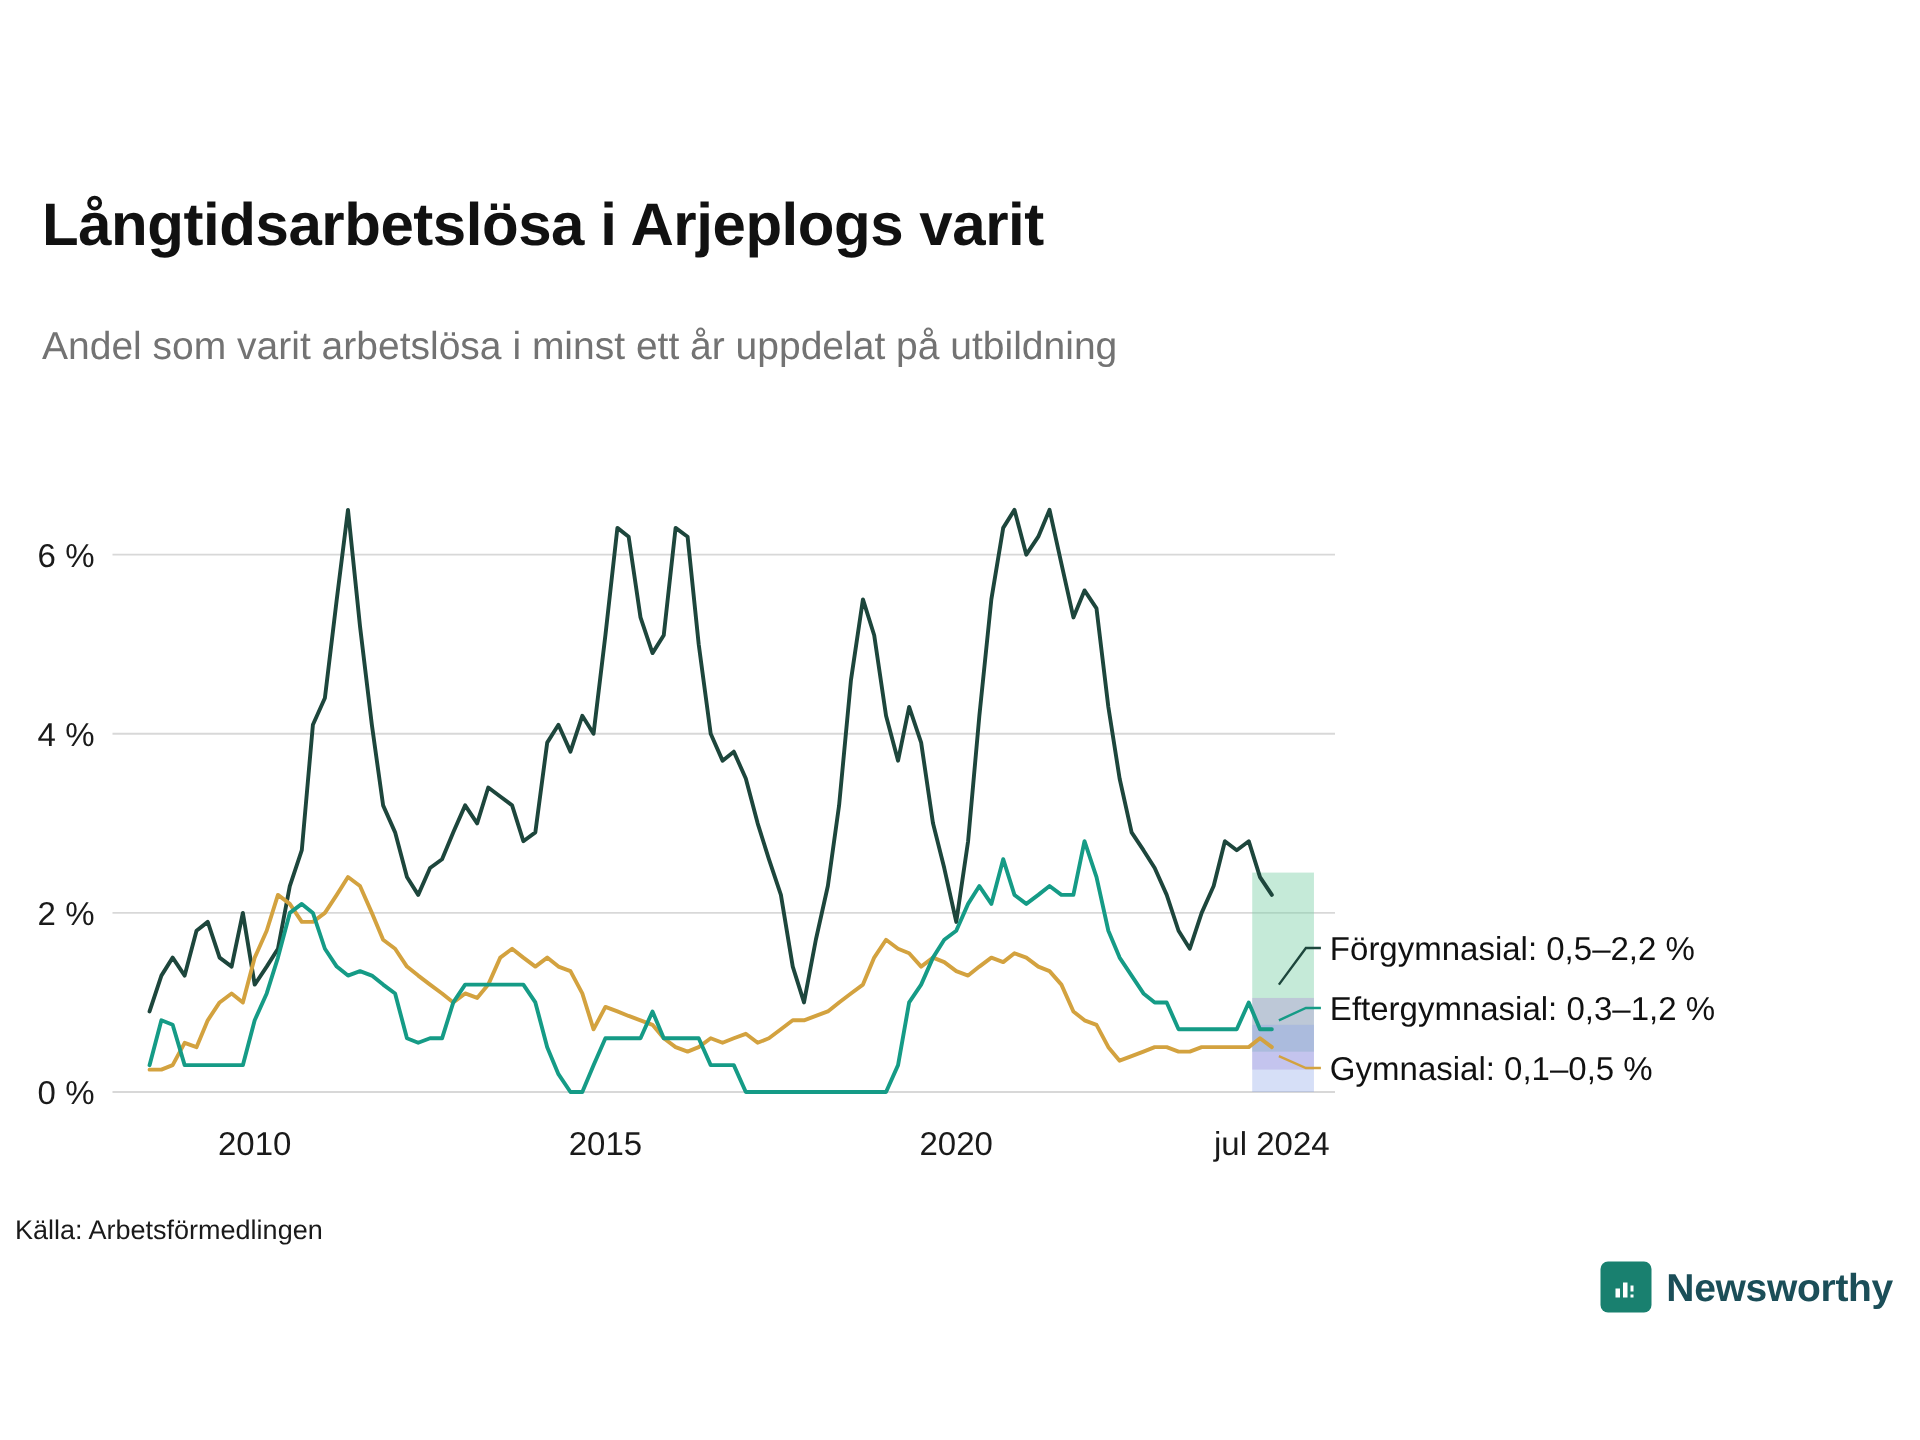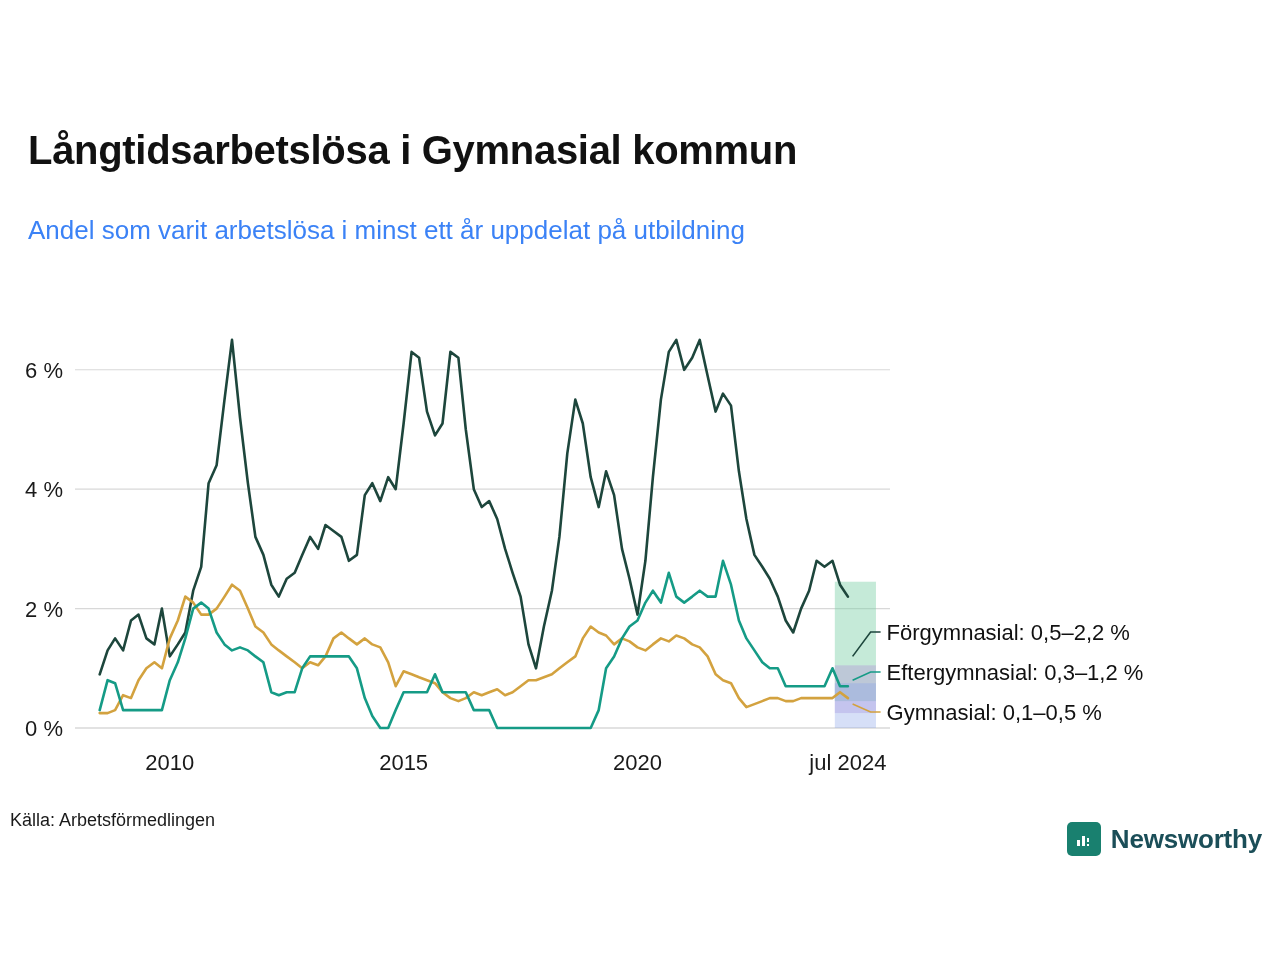--- a/index.html
+++ b/index.html
@@ -29,21 +29,21 @@
     letter-spacing: -0.3px;
     color: #111111;
     white-space: nowrap;
   }
   .subtitle {
     position: absolute;
     left: 28px;
     top: 215px;
     font-size: 26px;
     font-weight: normal;
-    color: #3b82f6;
+    color: #737373;
     white-space: nowrap;
   }
   .chart-area {
     position: absolute;
     left: 0;
     top: 280px;
     width: 1280px;
     height: 520px;
   }
   svg.plot {
@@ -67,21 +67,21 @@
   .source {
     position: absolute;
     left: 10px;
     top: 810px;
     font-size: 18px;
     color: #1a1a1a;
   }
   .brand {
     position: absolute;
     right: 18px;
-    top: 822px;
+    top: 841px;
     display: flex;
     align-items: center;
     gap: 10px;
   }
   .brand-mark {
     width: 34px;
     height: 34px;
     border-radius: 5px;
     background: #19806f;
     display: flex;
@@ -93,21 +93,21 @@
     font-weight: bold;
     color: #1b4e58;
     letter-spacing: -0.2px;
   }
 </style>
 </head>
 <body>
 
 <div class="page">
 
-  <div class="title">Långtidsarbetslösa i Gymnasial kommun</div>
+  <div class="title">Långtidsarbetslösa i Arjeplogs varit</div>
   <div class="subtitle">Andel som varit arbetslösa i minst ett år uppdelat på utbildning</div>
 
   <div class="chart-area">
     <svg class="plot" id="plot-svg" width="1280" height="520" viewBox="0 0 1280 520">
       <g id="gridlines">
           <line x1="75" x2="890" y1="448" y2="448" stroke="#d8d8d8" stroke-width="1.4"></line>
           <line x1="75" x2="890" y1="328.5882352941176" y2="328.5882352941176" stroke="#d8d8d8" stroke-width="1.2"></line>
           <line x1="75" x2="890" y1="209.17647058823528" y2="209.17647058823528" stroke="#d8d8d8" stroke-width="1.2"></line>
           <line x1="75" x2="890" y1="89.76470588235293" y2="89.76470588235293" stroke="#d8d8d8" stroke-width="1.2"></line>
         </g>

